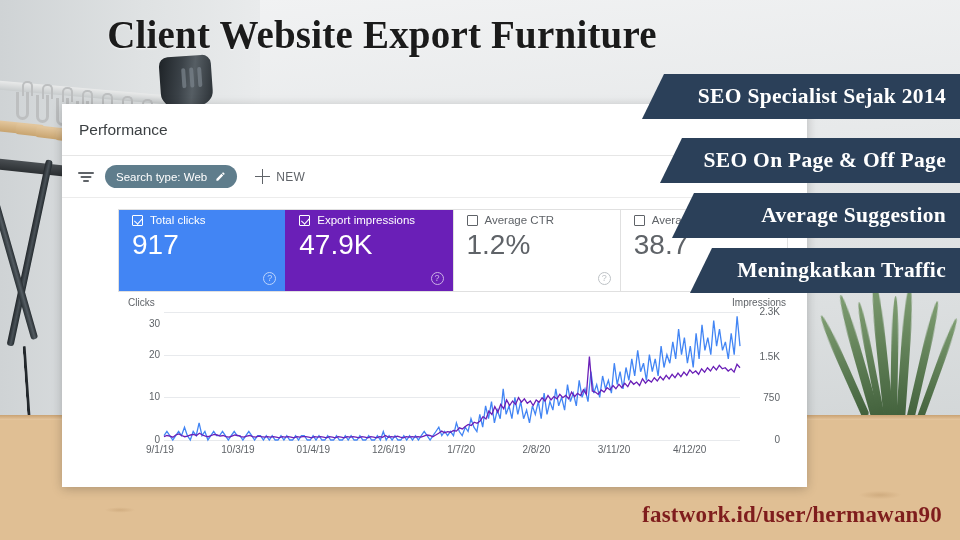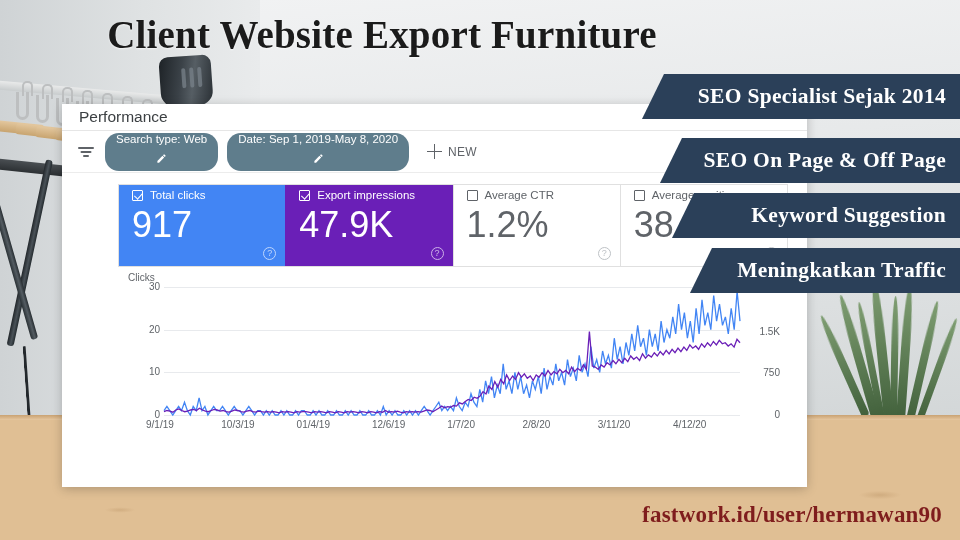--- a/index.html
+++ b/index.html
@@ -113,40 +113,40 @@
   }
 
   
   .gsc {
     position:absolute; left:62px; top:104px; width:745px; height:383px;
     background:#ffffff;
     box-shadow:0 2px 10px rgba(0,0,0,.22);
     overflow:hidden;
   }
   .gsc-header {
-    height:27px; border-bottom:1px solid #e6e6e6;
+    height:52px; border-bottom:1px solid #e6e6e6;
     display:flex; align-items:center; padding-left:17px;
   }
   .gsc-header .h-title { font-size:15.5px; color:#3c4043; }
   .gsc-filters {
     height:42px; border-bottom:1px solid #ececec;
     display:flex; align-items:center; gap:9px; padding-left:14px;
   }
   .filter-icon { width:20px; height:20px; position:relative; flex:0 0 auto; }
   .filter-icon i {
     position:absolute; left:50%; transform:translateX(-50%);
     height:2px; background:#5f6368; border-radius:1px;
   }
   .filter-icon i:nth-child(1){ top:5px; width:16px; }
   .filter-icon i:nth-child(2){ top:9px; width:11px; }
   .filter-icon i:nth-child(3){ top:13px; width:6px; }
   .chip {
     display:flex; align-items:center; gap:8px;
     background:#5f7d8c; color:#fff; border-radius:14px;
-    height:38px; padding:0 11px; font-size:11.5px; white-space:nowrap;flex-direction:column;
+    height:23px; padding:0 11px; font-size:11.5px; white-space:nowrap;
   }
   .chip svg { flex:0 0 auto; }
   .new-btn { display:flex; align-items:center; gap:6px; margin-left:9px; }
   .plus { position:relative; width:15px; height:15px; }
   .plus::before,.plus::after{
     content:""; position:absolute; background:#5f6368;
   }
   .plus::before{ left:0; top:6.5px; width:15px; height:1.6px; }
   .plus::after { top:0; left:6.7px; height:15px; width:1.6px; }
   .new-label { font-size:12px; color:#5f6368; letter-spacing:.3px; }
@@ -162,21 +162,21 @@
   .card + .card { border-left:1px solid #e0e0e0; }
   .card.blue   { background:#4285f4; color:#fff; border-left-color:#4285f4; }
   .card.purple { background:#6a1fb7; color:#fff; border-left-color:#6a1fb7; }
   .card-top { display:flex; align-items:center; gap:7px; font-size:11.5px; }
   .cb { width:11px; height:11px; border:1.5px solid currentColor; border-radius:1px; position:relative; flex:0 0 auto; }
   .cb.checked::after {
     content:""; position:absolute; left:2.5px; top:0px; width:4px; height:7px;
     border:solid currentColor; border-width:0 1.6px 1.6px 0; transform:rotate(42deg);
   }
   .card.plain .card-top { color:#5f6368; }
-  .card-val { font-size:36px; line-height:1.15; margin-top:3px; font-weight:400; }
+  .card-val { font-size:28px; line-height:1.15; margin-top:3px; font-weight:400; }
   .card.plain .card-val { color:#5f6368; }
   .help {
     position:absolute; right:9px; bottom:6px; width:13px; height:13px;
     border-radius:50%; border:1px solid currentColor; opacity:.65;
     font-size:9px; line-height:11px; text-align:center;
   }
   .card.plain .help { color:#9aa0a6; }
 
   
   .chart-wrap { position:absolute; left:56px; top:100px; width:670px; height:175px; }
@@ -274,26 +274,20 @@
         <i></i>
     </span>
 
     <span class="chip">
       <span>Search type: Web</span>
       <svg width="11" height="11" viewBox="0 0 24 24">
         <path fill="#ffffff" d="M3 17.25V21h3.75L17.81 9.94l-3.75-3.75L3 17.25zM20.71 7.04a1 1 0 000-1.41l-2.34-2.34a1 1 0 00-1.41 0l-1.83 1.83 3.75 3.75 1.83-1.83z"></path>
       </svg>
     </span>
 
-    <span class="chip">
-      <span>Date: Sep 1, 2019-May 8, 2020</span>
-      <svg width="11" height="11" viewBox="0 0 24 24">
-        <path fill="#ffffff" d="M3 17.25V21h3.75L17.81 9.94l-3.75-3.75L3 17.25zM20.71 7.04a1 1 0 000-1.41l-2.34-2.34a1 1 0 00-1.41 0l-1.83 1.83 3.75 3.75 1.83-1.83z"></path>
-      </svg>
-    </span>
 
     <span class="new-btn">
       <span class="plus"></span>
       <span class="new-label">NEW</span>
     </span>
   </div>
 
   <div class="gsc-body">
     <div class="cards" id="cards">
         <div class="card blue">
@@ -332,21 +326,21 @@
     <div class="chart-wrap" id="chart">
         <div class="axis-name left">Clicks</div>
         <div class="axis-name right">Impressions</div>
         <div class="gridline" style="top: 142px;"></div>
         <div class="ytick" style="left: 18px; top: 136px; width: 24px; text-align: right;">0</div>
         <div class="gridline" style="top: 99.3333px;"></div>
         <div class="ytick" style="left: 18px; top: 93.3333px; width: 24px; text-align: right;">10</div>
         <div class="gridline" style="top: 56.6667px;"></div>
         <div class="ytick" style="left: 18px; top: 50.6667px; width: 24px; text-align: right;">20</div>
         <div class="gridline" style="top: 14px;"></div>
-        <div class="ytick" style="left: 18px; top: 8px; width: 24px; text-align: right;">30</div>
+        <div class="ytick" style="left: 18px; top: 20px; width: 24px; text-align: right;">30</div>
         <div class="ytick" style="right: 8px; top: 136px;">0</div>
         <div class="ytick" style="right: 8px; top: 94.2609px;">750</div>
         <div class="ytick" style="right: 8px; top: 52.5217px;">1.5K</div>
         <div class="ytick" style="right: 8px; top: 8px;">2.3K</div>
         <div class="xtick" style="left: 28px;">9/1/19</div>
         <div class="xtick" style="left: 103.294px;">10/3/19</div>
         <div class="xtick" style="left: 178.588px;">01/4/19</div>
         <div class="xtick" style="left: 253.882px;">12/6/19</div>
         <div class="xtick" style="left: 329.176px;">1/7/20</div>
         <div class="xtick" style="left: 404.471px;">2/8/20</div>
@@ -361,20 +355,20 @@
 </div>
 
 <div id="banners">
     <div class="banner" style="top: 74px; width: 318px;">
       <span>SEO Specialist Sejak 2014</span>
     </div>
     <div class="banner" style="top: 138px; width: 300px;">
       <span>SEO On Page &amp; Off Page</span>
     </div>
     <div class="banner" style="top: 193px; width: 288px;">
-      <span>Keyword Suggestion</span>
+      <span>Average Suggestion</span>
     </div>
     <div class="banner" style="top: 248px; width: 270px;">
       <span>Meningkatkan Traffic</span>
     </div>
   </div>
 
 <div class="footer">fastwork.id/user/hermawan90</div>
 
 </body></html>

